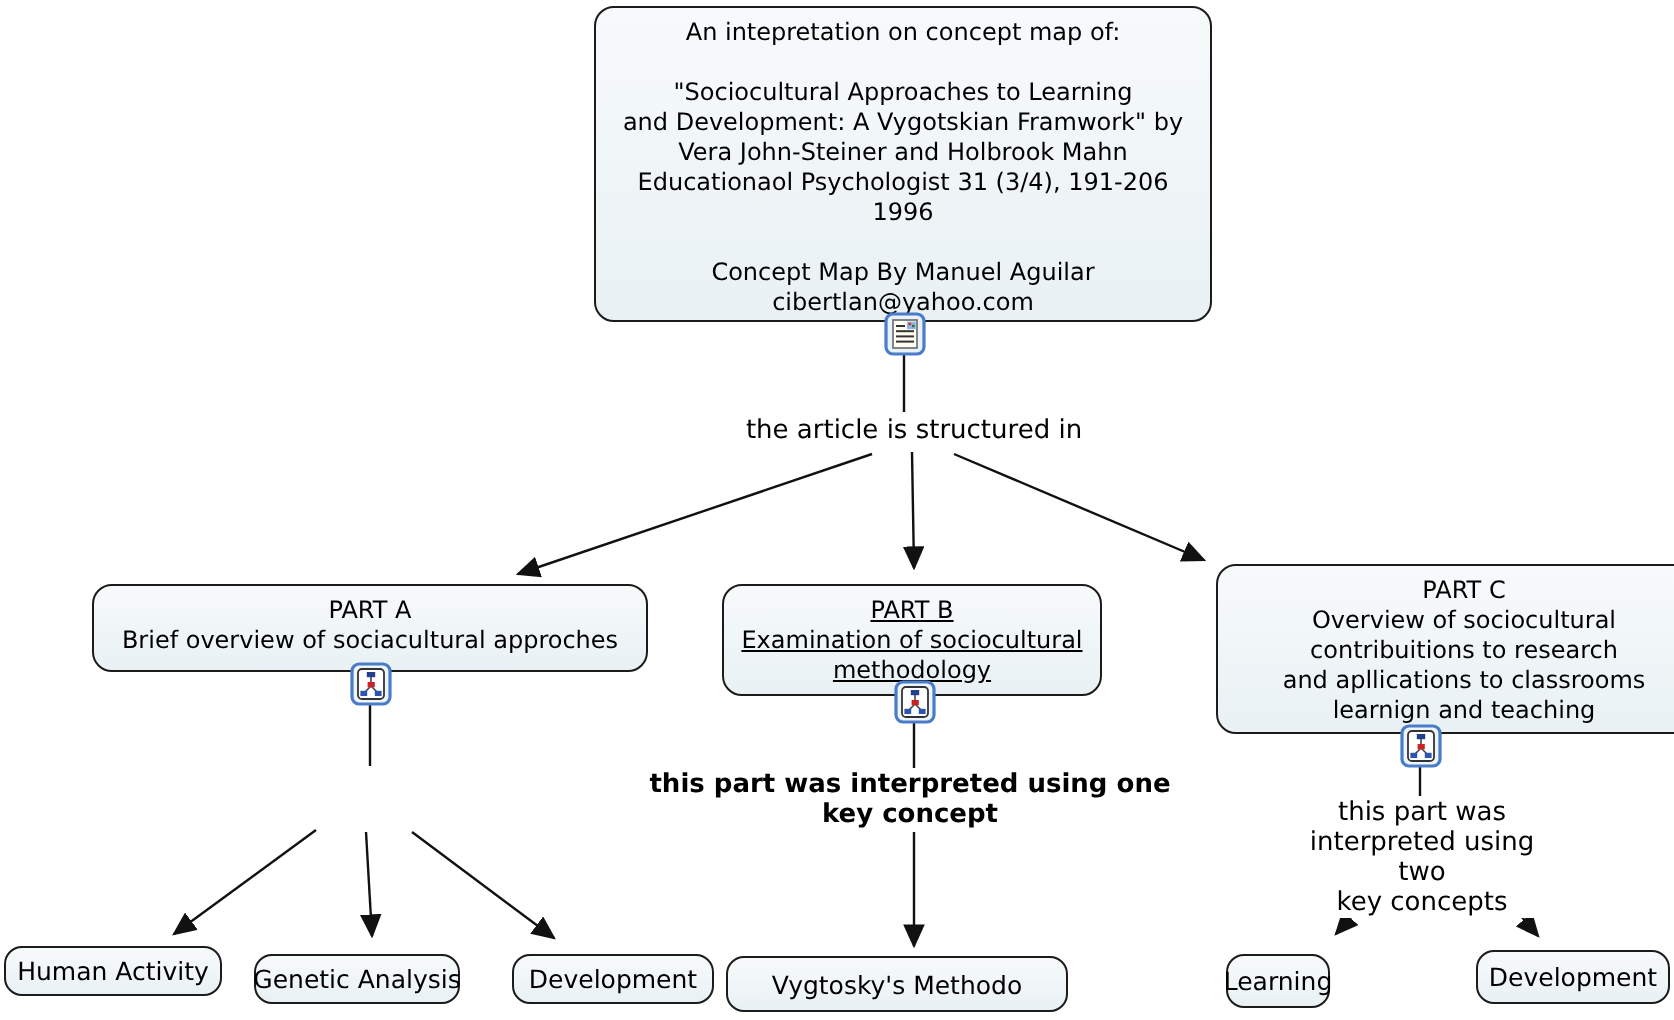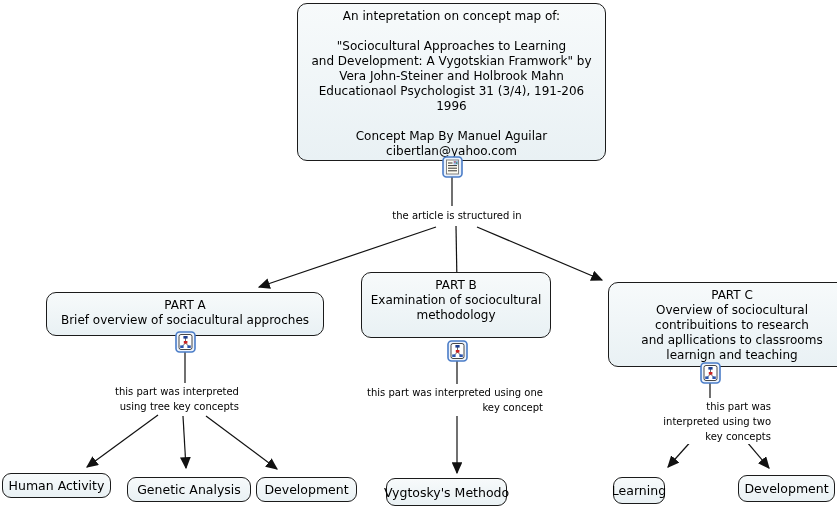--- a/index.html
+++ b/index.html
@@ -17,22 +17,22 @@
     font-size:12px; line-height:15px;
   }
   .concept.big { padding-top:5px; }
   .concept.leaf {
     display:flex; align-items:center; justify-content:center;
     border-radius:9px; border-width:1.4px; padding:0 16px; white-space:nowrap;
     font-size:12.5px;
   }
   .phrase {
     position:absolute; transform:translateX(-50%);
-    text-align:right; white-space:pre-line;
-    font-size:10px; line-height:15px;
+    text-align:center; white-space:pre-line;
+    font-size:13px; line-height:15px;
     background:#ffffff; padding:0 3px;
   }
   .res-icon {
     position:absolute; width:21px; height:22px;
     display:flex; align-items:center; justify-content:center;
     cursor:pointer;
   }
 </style>
 </head>
 <body>
@@ -102,40 +102,38 @@
       <rect x="4" y="3.5" width="13" height="15" rx="2" fill="#ffffff" stroke="#333" stroke-width="0.9"></rect>
       <line x1="10.5" y1="6.5" x2="10.5" y2="10.5" stroke="#444" stroke-width="0.8"></line>
       <line x1="10.5" y1="12" x2="7" y2="15.5" stroke="#444" stroke-width="0.8"></line>
       <line x1="10.5" y1="12" x2="14" y2="15.5" stroke="#444" stroke-width="0.8"></line>
       <rect x="8.4" y="5" width="4.2" height="2.6" fill="#1f3f8f"></rect>
       <rect x="8.8" y="10" width="3.6" height="2.6" fill="#cc2222"></rect>
       <rect x="5.2" y="14.4" width="3.4" height="2.6" fill="#2b55b0"></rect>
       <rect x="12.4" y="14.4" width="3.4" height="2.6" fill="#2b55b0"></rect>
     </svg>
   </div>
-  <div class="phrase" style="left:177px; top:384px;">this part was interpreted
-using tree key concepts</div>
 
-  <div class="concept big" style="left:361px; top:272px; width:190px; height:66px;">PART B
+  <div class="concept big" style="left:361px; top:292px; width:190px; height:56px;text-decoration:underline;">PART B
 Examination of sociocultural
 methodology</div>
   <div class="res-icon" style="left:447px; top:340px;">
     <svg width="21" height="22" viewBox="0 0 21 22">
       <rect x="1" y="1" width="19" height="20" rx="3.5" fill="#eef4fc" stroke="#4a7cc7" stroke-width="1.6"></rect>
       <rect x="4" y="3.5" width="13" height="15" rx="2" fill="#ffffff" stroke="#333" stroke-width="0.9"></rect>
       <line x1="10.5" y1="6.5" x2="10.5" y2="10.5" stroke="#444" stroke-width="0.8"></line>
       <line x1="10.5" y1="12" x2="7" y2="15.5" stroke="#444" stroke-width="0.8"></line>
       <line x1="10.5" y1="12" x2="14" y2="15.5" stroke="#444" stroke-width="0.8"></line>
       <rect x="8.4" y="5" width="4.2" height="2.6" fill="#1f3f8f"></rect>
       <rect x="8.8" y="10" width="3.6" height="2.6" fill="#cc2222"></rect>
       <rect x="5.2" y="14.4" width="3.4" height="2.6" fill="#2b55b0"></rect>
       <rect x="12.4" y="14.4" width="3.4" height="2.6" fill="#2b55b0"></rect>
     </svg>
   </div>
-  <div class="phrase" style="left:455px; top:385px;">this part was interpreted using one
+  <div class="phrase" style="left:455px; top:385px;font-weight:bold;">this part was interpreted using one
 key concept</div>
 
   <div class="concept big" style="left:608px; top:282px; width:248px; height:85px;">PART C
 Overview of sociocultural
 contribuitions to research
 and apllications to classrooms
 learnign and teaching</div>
   <div class="res-icon" style="left:700px; top:362px;">
     <svg width="21" height="22" viewBox="0 0 21 22">
       <rect x="1" y="1" width="19" height="20" rx="3.5" fill="#eef4fc" stroke="#4a7cc7" stroke-width="1.6"></rect>
@@ -146,19 +144,19 @@
       <rect x="8.4" y="5" width="4.2" height="2.6" fill="#1f3f8f"></rect>
       <rect x="8.8" y="10" width="3.6" height="2.6" fill="#cc2222"></rect>
       <rect x="5.2" y="14.4" width="3.4" height="2.6" fill="#2b55b0"></rect>
       <rect x="12.4" y="14.4" width="3.4" height="2.6" fill="#2b55b0"></rect>
     </svg>
   </div>
   <div class="phrase" style="left:711px; top:399px;">this part was interpreted using two
 key concepts</div>
 
   <div class="concept leaf" style="left:2px; top:473px; width:109px; height:25px;">Human Activity</div>
-  <div class="concept leaf" style="left:127px; top:477px; width:124px; height:25px;">Genetic Analysis</div>
+  <div class="concept leaf" style="left:127px; top:477px; width:103px; height:25px;">Genetic Analysis</div>
   <div class="concept leaf" style="left:256px; top:477px; width:101px; height:25px;">Development</div>
-  <div class="concept leaf" style="left:386px; top:478px; width:121px; height:28px;">Vygtosky's Methodo</div>
+  <div class="concept leaf" style="left:363px; top:478px; width:171px; height:28px;">Vygtosky's Methodo</div>
   <div class="concept leaf" style="left:613px; top:477px; width:52px; height:27px;">Learning</div>
   <div class="concept leaf" style="left:738px; top:475px; width:97px; height:27px;">Development</div>
 
 </div>
 
 </body></html>

